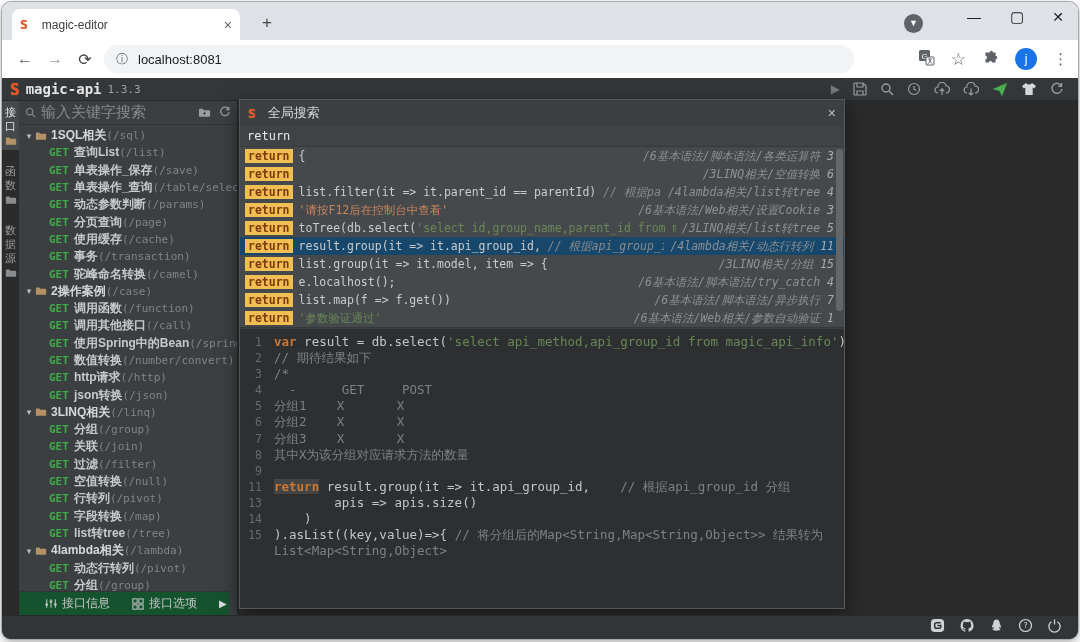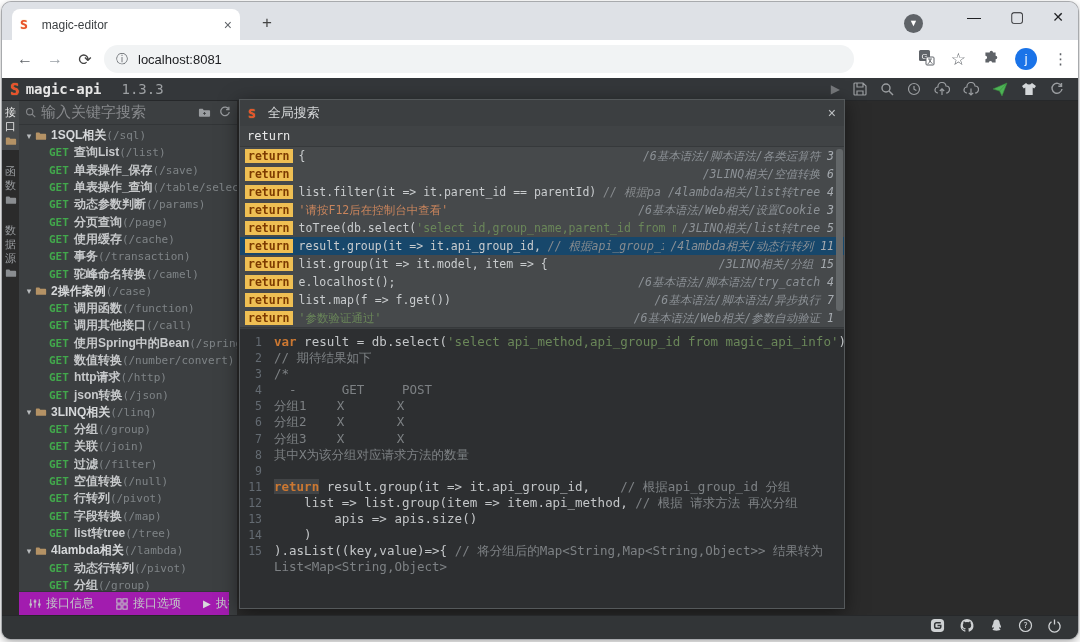--- a/index.html
+++ b/index.html
@@ -29,21 +29,21 @@
   .avatar { width:22px; height:22px; border-radius:50%; background:#1a73e8; color:#fff;
             font-size:12px; text-align:center; line-height:22px; }
 
   
   .page { position:absolute; left:0; top:76px; right:0; bottom:0; background:#2b2b2b; }
   .appbar { position:absolute; left:0; top:0; right:0; height:23px; background:#34373a;
             border-bottom:1px solid #26282a; display:flex; align-items:center; padding:0 8px; }
   .logo-s { font-family:"DejaVu Sans Mono", monospace; font-weight:bold; color:#e8502e; font-size:16px;
             text-shadow:0 0 1px #f0a030; margin-right:6px; }
   .app-name { font-family:"DejaVu Sans Mono", monospace; font-weight:bold; color:#e6e6e6; font-size:14px; }
-  .app-ver { font-family:"DejaVu Sans Mono", monospace; color:#9da0a3; font-size:14px; margin-left:20px; }
+  .app-ver { font-family:"DejaVu Sans Mono", monospace; color:#9da0a3; font-size:11px; margin-left:6px; }
   .appbar-icons { margin-left:auto; display:flex; align-items:center; gap:13px; padding-right:6px; }
   .appbar-icons svg { display:block; }
 
   .statusbar { position:absolute; left:0; bottom:0; right:0; height:24px; background:#323537;
                border-top:1px solid #26282a; display:flex; align-items:center; }
   .status-icons { margin-left:auto; display:flex; gap:14px; padding-right:16px; align-items:center; }
 
   
   .vstrip { position:absolute; left:0; top:23px; bottom:24px; width:17px; background:#2b2b2b; }
   .vtab { width:17px; padding:5px 0 4px 0; display:flex; flex-direction:column; align-items:center; gap:1px; margin-bottom:10px; }
@@ -60,23 +60,23 @@
   .trow { height:17.3px; display:flex; align-items:center; white-space:nowrap; overflow:hidden;
           font-size:12px; }
   .trow .chev { color:#b8bbbd; font-size:9px; width:12px; text-align:center; margin-left:4px; }
   .trow .fico { margin-right:4px; display:flex; }
   .trow .fname { color:#d6d8da; font-weight:bold; }
   .trow.api { padding-left:30px; }
   .trow .method { color:#42a84c; font-family:"DejaVu Sans Mono", monospace; font-weight:bold;
                   font-size:11px; margin-right:5px; }
   .trow .aname { color:#c7c9cb; font-weight:bold; }
   .trow .apath { color:#7f8487; font-family:"DejaVu Sans Mono", monospace; font-size:11px; }
-  .side-footer { position:absolute; left:0; right:8px; bottom:0; height:24px; background:#a21caf;
+  .side-footer { position:absolute; left:0; right:8px; bottom:0; height:24px; background:#14532d;
                  border-top:1px solid #323537; display:flex; align-items:center; gap:22px;
-                 padding-left:10px; white-space:nowrap; overflow:hidden; }
+                 padding-left:26px; white-space:nowrap; overflow:hidden; }
   .sf-item { display:flex; align-items:center; gap:5px; color:#c2c5c7; font-size:12px; }
   .sf-item .play { color:#d8dadc; font-size:10px; }
 
   
   .modal { position:absolute; left:237px; top:21px; width:606px; height:510px; background:#46494b;
            border:1px solid #55595b; box-shadow:0 4px 18px rgba(0,0,0,.5); }
   .m-head { height:26px; background:#3c3f41; display:flex; align-items:center; padding:0 8px; }
   .m-title { color:#d8dadc; font-size:13px; margin-left:6px; flex:1; }
   .m-close { color:#c0c3c5; font-size:14px; }
   .m-input { height:21px; background:#404345; border-bottom:1px solid #36393b; display:flex;
@@ -528,24 +528,20 @@
           </div>
           <div class="cl">
             <span class="gut">9</span>
             <span class="src"><span></span></span>
           </div>
           <div class="cl">
             <span class="gut">11</span>
             <span class="src"><span class="kh">return</span><span> result.group(it =&gt; it.api_group_id,    </span><span class="c">// 根据api_group_id 分组</span></span>
           </div>
           <div class="cl">
-            <span class="gut">12</span>
-            <span class="src"><span>    list =&gt; list.group(item =&gt; item.api_method, </span><span class="c">// 根据 请求方法 再次分组</span></span>
-          </div>
-          <div class="cl">
             <span class="gut">13</span>
             <span class="src"><span>        apis =&gt; apis.size()</span></span>
           </div>
           <div class="cl">
             <span class="gut">14</span>
             <span class="src"><span>    )</span></span>
           </div>
           <div class="cl">
             <span class="gut">15</span>
             <span class="src"><span>).asList((key,value)=&gt;{ </span><span class="c">// 将分组后的Map&lt;String,Map&lt;String,Object&gt;&gt; 结果转为</span></span>

